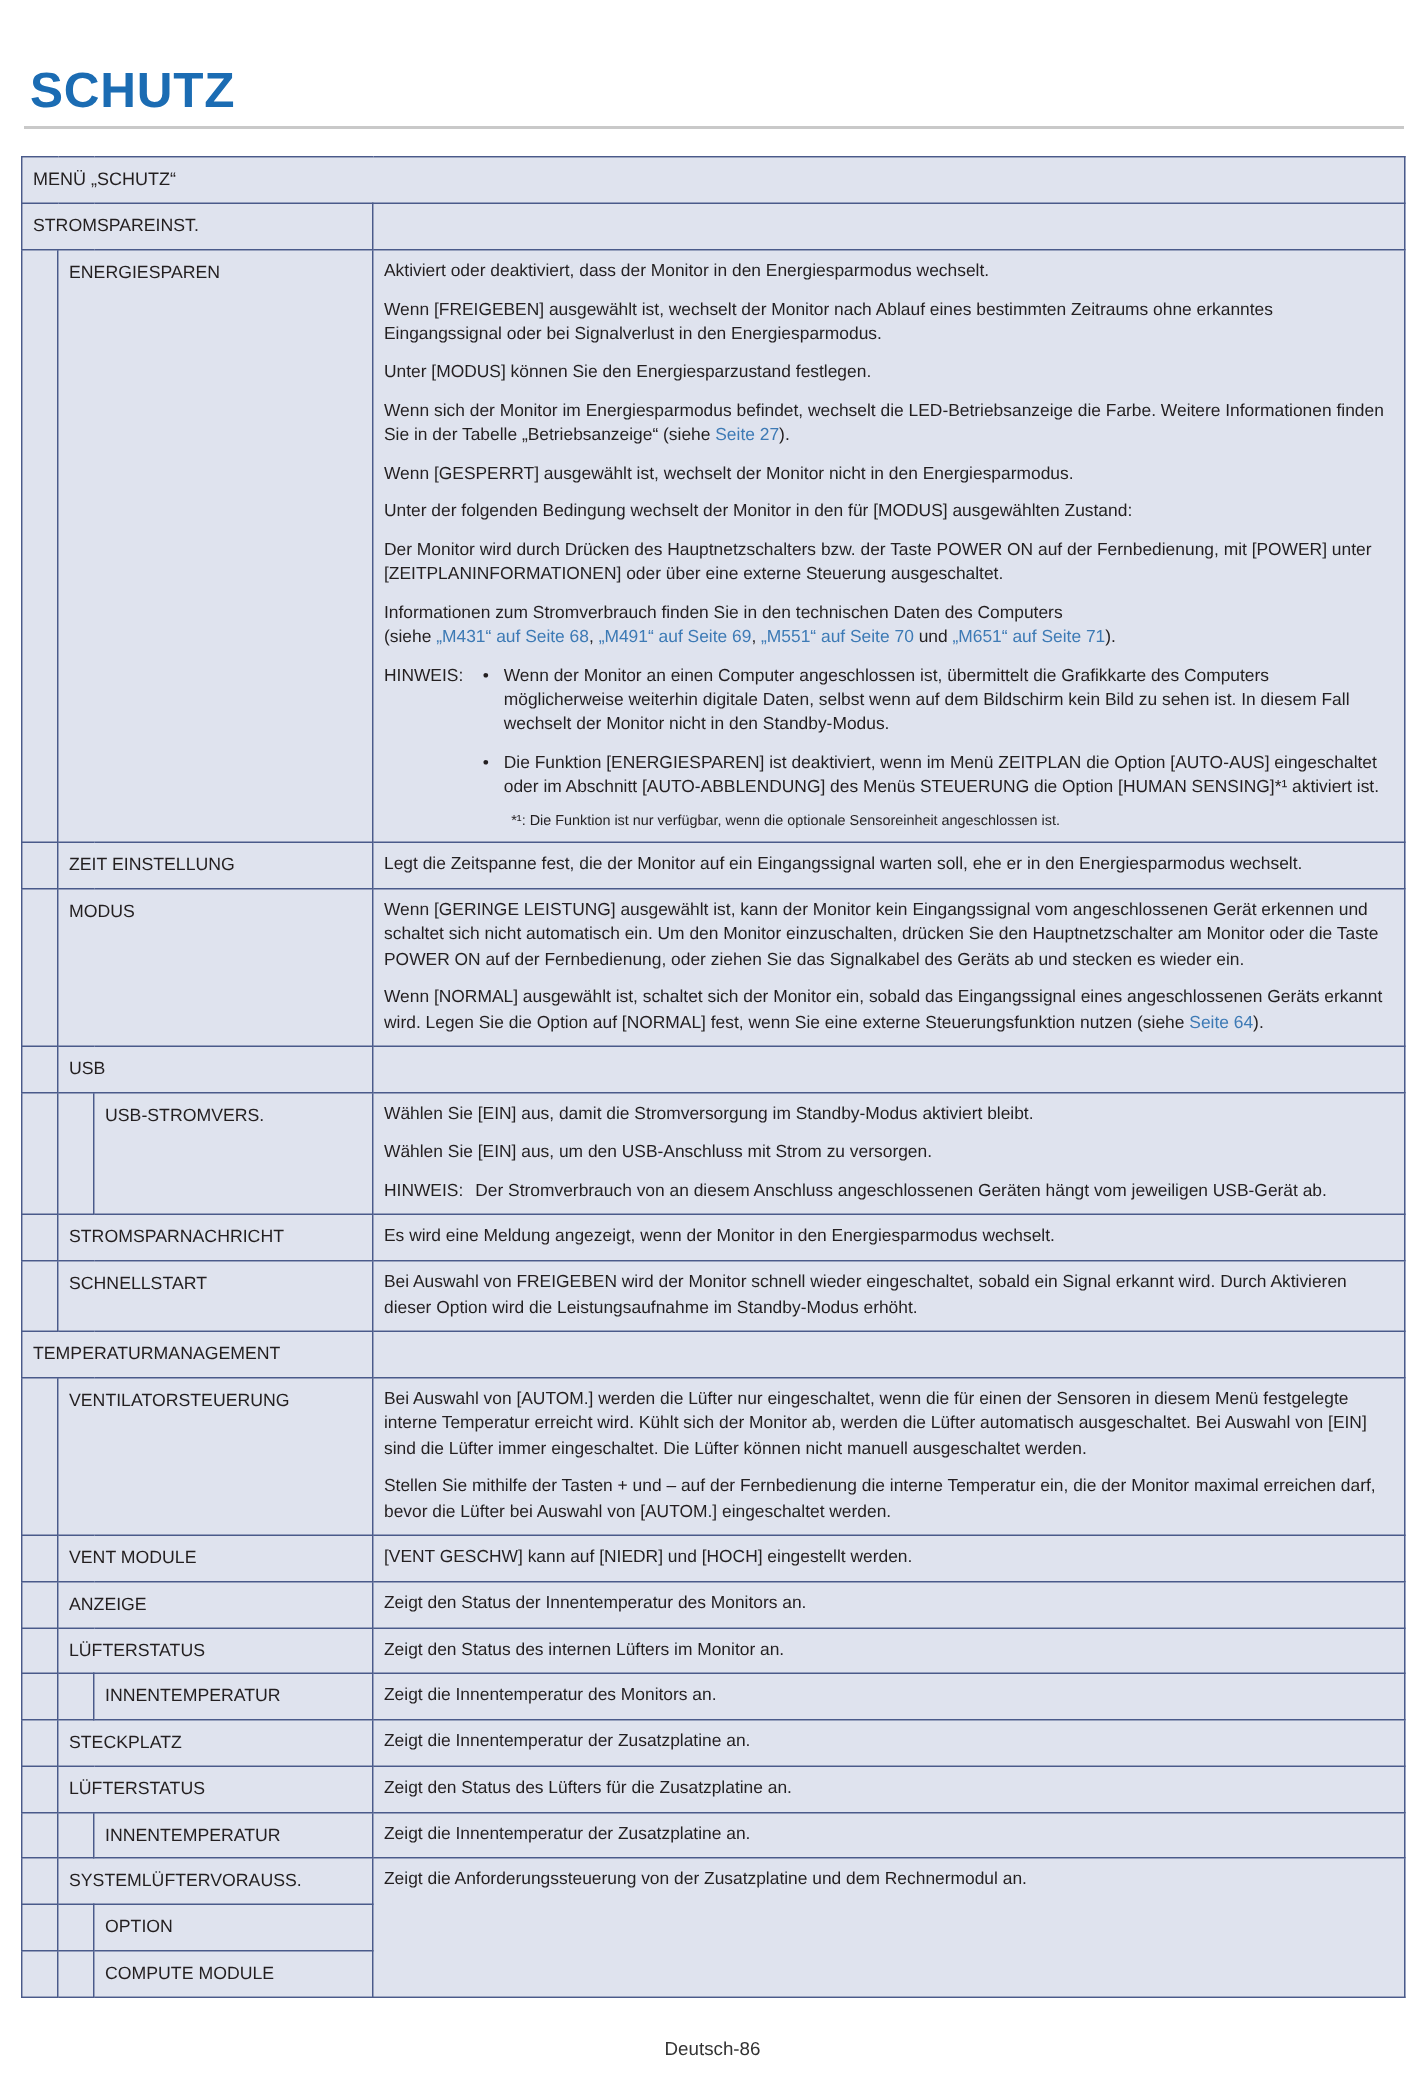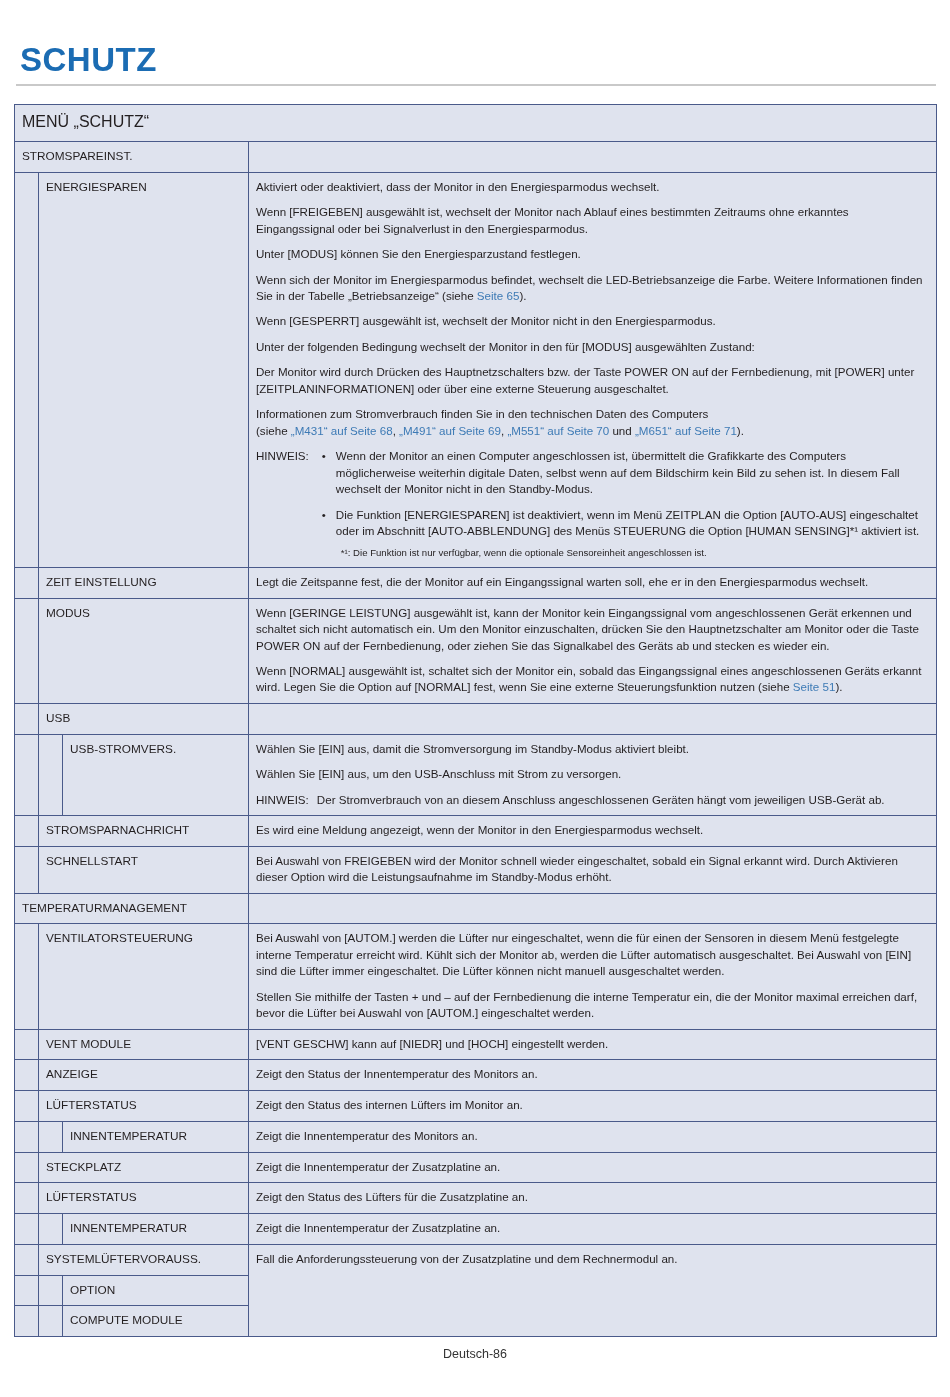--- a/index.html
+++ b/index.html
@@ -54,21 +54,21 @@
   }
   td.desc {
     background: #edeef2;
   }
   td.blank {
     background: #edeef2;
   }
   
   td.menu-head {
     background: #ffffff;
-    font-size: 16px;
+    font-size: 12px;
     padding: 6px 8px 7px 8px;
   }
   
   td.ind {
     border: 0;
     background: #dfe3ee;
     padding: 0;
   }
   .lbl {
     white-space: nowrap;
@@ -132,21 +132,21 @@
   }
   .note-inline .ni-body {
     flex: 1 1 auto;
   }
 
   
   .footer {
     position: absolute;
     left: 0;
     right: 0;
-    bottom: 36px;
+    bottom: 24px;
     text-align: center;
     font-size: 12.5px;
     color: #333333;
   }
 </style>
 </head>
 <body>
 
 <div class="page">
 
@@ -171,21 +171,21 @@
         <td class="blank"></td>
       </tr>
 
       <tr>
         <td class="ind"></td>
         <td class="lbl" colspan="2">ENERGIESPAREN</td>
         <td class="desc">
           <p>Aktiviert oder deaktiviert, dass der Monitor in den Energiesparmodus wechselt.</p>
           <p>Wenn [FREIGEBEN] ausgewählt ist, wechselt der Monitor nach Ablauf eines bestimmten Zeitraums ohne erkanntes Eingangssignal oder bei Signalverlust in den Energiesparmodus.</p>
           <p>Unter [MODUS] können Sie den Energiesparzustand festlegen.</p>
-          <p><span>Wenn sich der Monitor im Energiesparmodus befindet, wechselt die LED-Betriebsanzeige die Farbe. Weitere Informationen finden Sie in der Tabelle „Betriebsanzeige“ (siehe </span><span class="ref">Seite 65</span><span>).</span></p>
+          <p><span>Wenn sich der Monitor im Energiesparmodus befindet, wechselt die LED-Betriebsanzeige die Farbe. Weitere Informationen finden Sie in der Tabelle „Betriebsanzeige“ (siehe </span><span class="ref">Seite 27</span><span>).</span></p>
           <p>Wenn [GESPERRT] ausgewählt ist, wechselt der Monitor nicht in den Energiesparmodus.</p>
           <p>Unter der folgenden Bedingung wechselt der Monitor in den für [MODUS] ausgewählten Zustand:</p>
           <p>Der Monitor wird durch Drücken des Hauptnetzschalters bzw. der Taste POWER ON auf der Fernbedienung, mit [POWER] unter [ZEITPLANINFORMATIONEN] oder über eine externe Steuerung ausgeschaltet.</p>
           <p><span>Informationen zum Stromverbrauch finden Sie in den technischen Daten des Computers</span><br><span>(siehe </span><span class="ref">„M431“ auf Seite 68</span><span>, </span><span class="ref">„M491“ auf Seite 69</span><span>, </span><span class="ref">„M551“ auf Seite 70</span><span> und </span><span class="ref">„M651“ auf Seite 71</span><span>).</span></p>
 
           <div class="note" style="margin-top:9px;">
             <div class="note-label">HINWEIS:</div>
             <div class="note-body">
               <ul class="bullets">
                 <li>Wenn der Monitor an einen Computer angeschlossen ist, übermittelt die Grafikkarte des Computers möglicherweise weiterhin digitale Daten, selbst wenn auf dem Bildschirm kein Bild zu sehen ist. In diesem Fall wechselt der Monitor nicht in den Standby-Modus.</li>
@@ -203,21 +203,21 @@
         <td class="desc">
           <p>Legt die Zeitspanne fest, die der Monitor auf ein Eingangssignal warten soll, ehe er in den Energiesparmodus wechselt.</p>
         </td>
       </tr>
 
       <tr>
         <td class="ind"></td>
         <td class="lbl" colspan="2">MODUS</td>
         <td class="desc">
           <p>Wenn [GERINGE LEISTUNG] ausgewählt ist, kann der Monitor kein Eingangssignal vom angeschlossenen Gerät erkennen und schaltet sich nicht automatisch ein. Um den Monitor einzuschalten, drücken Sie den Hauptnetzschalter am Monitor oder die Taste POWER ON auf der Fernbedienung, oder ziehen Sie das Signalkabel des Geräts ab und stecken es wieder ein.</p>
-          <p><span>Wenn [NORMAL] ausgewählt ist, schaltet sich der Monitor ein, sobald das Eingangssignal eines angeschlossenen Geräts erkannt wird. Legen Sie die Option auf [NORMAL] fest, wenn Sie eine externe Steuerungsfunktion nutzen (siehe </span><span class="ref">Seite 51</span><span>).</span></p>
+          <p><span>Wenn [NORMAL] ausgewählt ist, schaltet sich der Monitor ein, sobald das Eingangssignal eines angeschlossenen Geräts erkannt wird. Legen Sie die Option auf [NORMAL] fest, wenn Sie eine externe Steuerungsfunktion nutzen (siehe </span><span class="ref">Seite 64</span><span>).</span></p>
         </td>
       </tr>
 
       <tr>
         <td class="ind"></td>
         <td class="lbl" colspan="2">USB</td>
         <td class="blank"></td>
       </tr>
 
       <tr>
@@ -319,21 +319,21 @@
         <td class="lbl">INNENTEMPERATUR</td>
         <td class="desc">
           <p>Zeigt die Innentemperatur der Zusatzplatine an.</p>
         </td>
       </tr>
 
       <tr>
         <td class="ind"></td>
         <td class="lbl" colspan="2">SYSTEMLÜFTERVORAUSS.</td>
         <td class="desc" rowspan="3">
-          <p>Fall die Anforderungssteuerung von der Zusatzplatine und dem Rechnermodul an.</p>
+          <p>Zeigt die Anforderungssteuerung von der Zusatzplatine und dem Rechnermodul an.</p>
         </td>
       </tr>
 
       <tr>
         <td class="ind"></td>
         <td class="ind"></td>
         <td class="lbl">OPTION</td>
       </tr>
 
       <tr>

